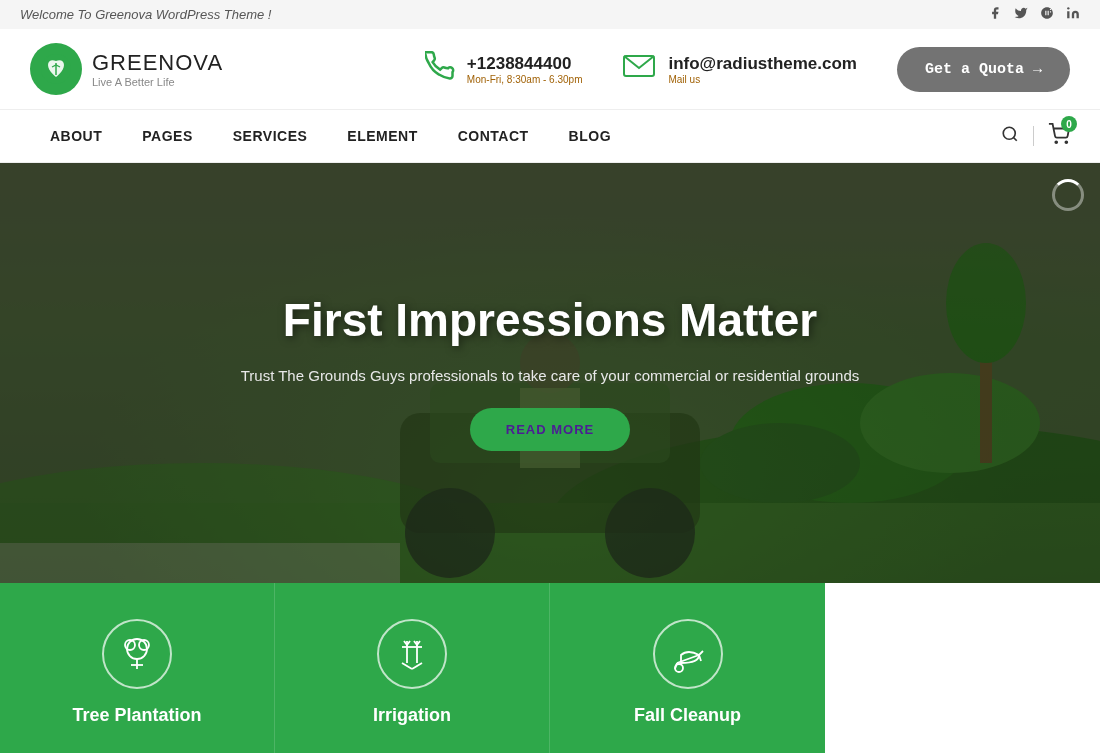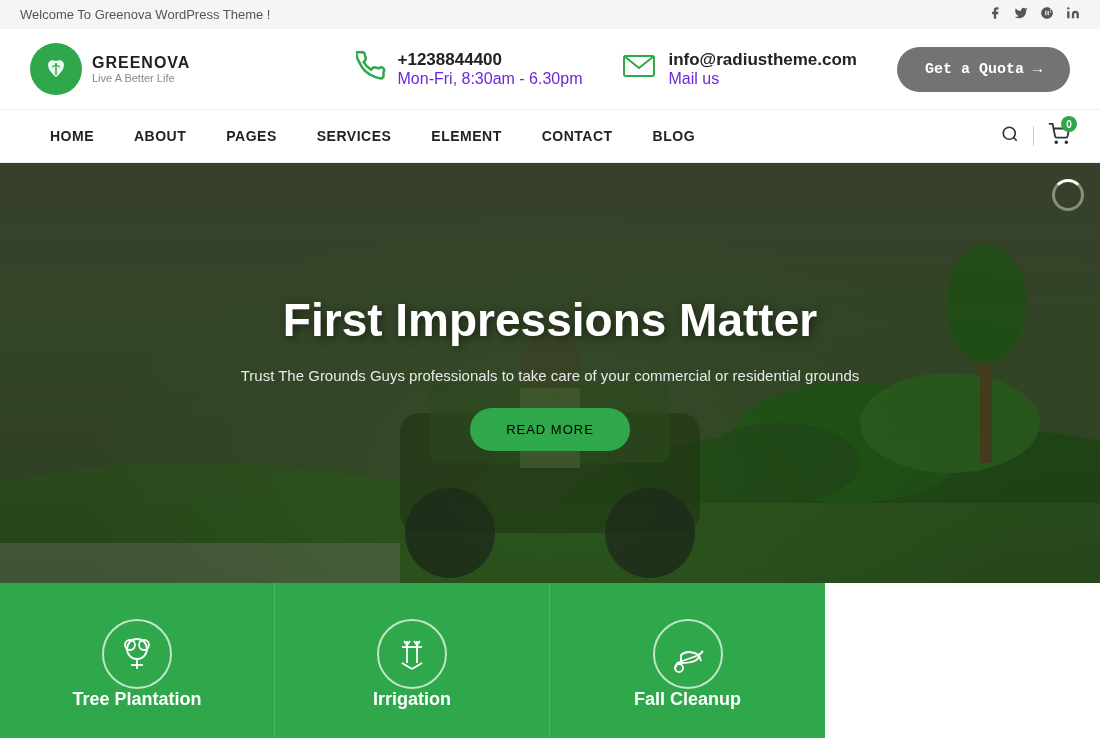--- a/index.html
+++ b/index.html
@@ -7,20 +7,21 @@
 
     
     .top-bar {
       background: #f5f5f5;
       padding: 6px 20px;
       display: flex;
       align-items: center;
       justify-content: space-between;
       font-size: 13px;
       color: #555;
+      font-style: italic;
     }
     .top-bar-social { display: flex; gap: 12px; }
     .top-bar-social a { color: #555; text-decoration: none; font-size: 13px; }
 
     
     .header {
       background: #fff;
       padding: 14px 30px;
       display: flex;
       align-items: center;
@@ -28,28 +29,28 @@
       border-bottom: 1px solid #eee;
     }
     .logo { display: flex; align-items: center; gap: 10px; }
     .logo-icon {
       width: 52px; height: 52px;
       background: #2ea84a;
       border-radius: 50%;
       display: flex; align-items: center; justify-content: center;
     }
     .logo-text { display: flex; flex-direction: column; }
-    .logo-name { font-size: 16px; font-weight: 700; color: #222; letter-spacing: 1px; }
+    .logo-name { font-size: 22px; font-weight: 400; color: #222; letter-spacing: 1px; }
     .logo-tagline { font-size: 11px; color: #888; }
     .header-contact { display: flex; align-items: center; gap: 40px; }
     .contact-item { display: flex; align-items: center; gap: 12px; }
     .contact-icon { font-size: 28px; color: #2ea84a; }
     .contact-info { display: flex; flex-direction: column; }
     .contact-main { font-size: 17px; font-weight: 700; color: #222; }
-    .contact-sub { font-size: 16px; color: #6d28d9; }
+    .contact-sub { font-size: 10px; color: #a16207; }
     .quota-btn {
       background: #737373;
       color: #fff;
       border: none;
       padding: 14px 28px;
       border-radius: 30px;
       font-size: 15px;
       font-weight: 600;
       cursor: pointer;
       display: flex; align-items: center; gap: 8px;
@@ -132,26 +133,26 @@
       text-shadow: 2px 2px 8px rgba(0,0,0,0.5);
     }
     .hero-sub {
       font-size: 15px;
       color: #e8e8e8;
       margin-bottom: 20px;
       line-height: 1.6;
     }
     .hero-btn {
       background: #2ea84a;
-      color: #000000;
+      color: #4c1d95;
       border: none;
       padding: 14px 36px;
       border-radius: 30px;
       font-size: 13px;
-      font-weight: 400;
+      font-weight: 700;
       letter-spacing: 1px;
       cursor: pointer;
       text-transform: uppercase;
     }
     .spinner {
       position: absolute;
       top: 16px; right: 16px;
       z-index: 3;
       width: 32px; height: 32px;
       border: 3px solid rgba(255,255,255,0.4);
@@ -164,20 +165,21 @@
       display: grid;
       grid-template-columns: repeat(4, 1fr);
       gap: 0;
     }
     .service-card {
       background: #2ea84a;
       padding: 36px 20px 28px;
       display: flex;
       flex-direction: column;
       align-items: center;
+      gap: 16px;
       cursor: pointer;
       border-right: 1px solid rgba(255,255,255,0.15);
     }
     .service-card:last-child { border-right: none; }
     .service-icon {
       width: 70px; height: 70px;
       border: 2px solid rgba(255,255,255,0.7);
       border-radius: 50%;
       display: flex; align-items: center; justify-content: center;
     }
@@ -260,21 +262,20 @@
         <span class="contact-sub">Mail us</span>
       </div>
     </div>
 
     <button class="quota-btn">Get a Quota →</button>
   </div>
 </header>
 
 <nav class="navbar">
   <div class="nav-links">
-    <a href="#">HOME</a>
     <a href="#">ABOUT</a>
     <a href="#">PAGES</a>
     <a href="#">SERVICES</a>
     <a href="#">ELEMENT</a>
     <a href="#">CONTACT</a>
     <a href="#">BLOG</a>
   </div>
   <div class="nav-right">
     <span class="nav-search">
       <svg width="18" height="18" viewBox="0 0 24 24" fill="none" stroke="#333" stroke-width="2.2">

